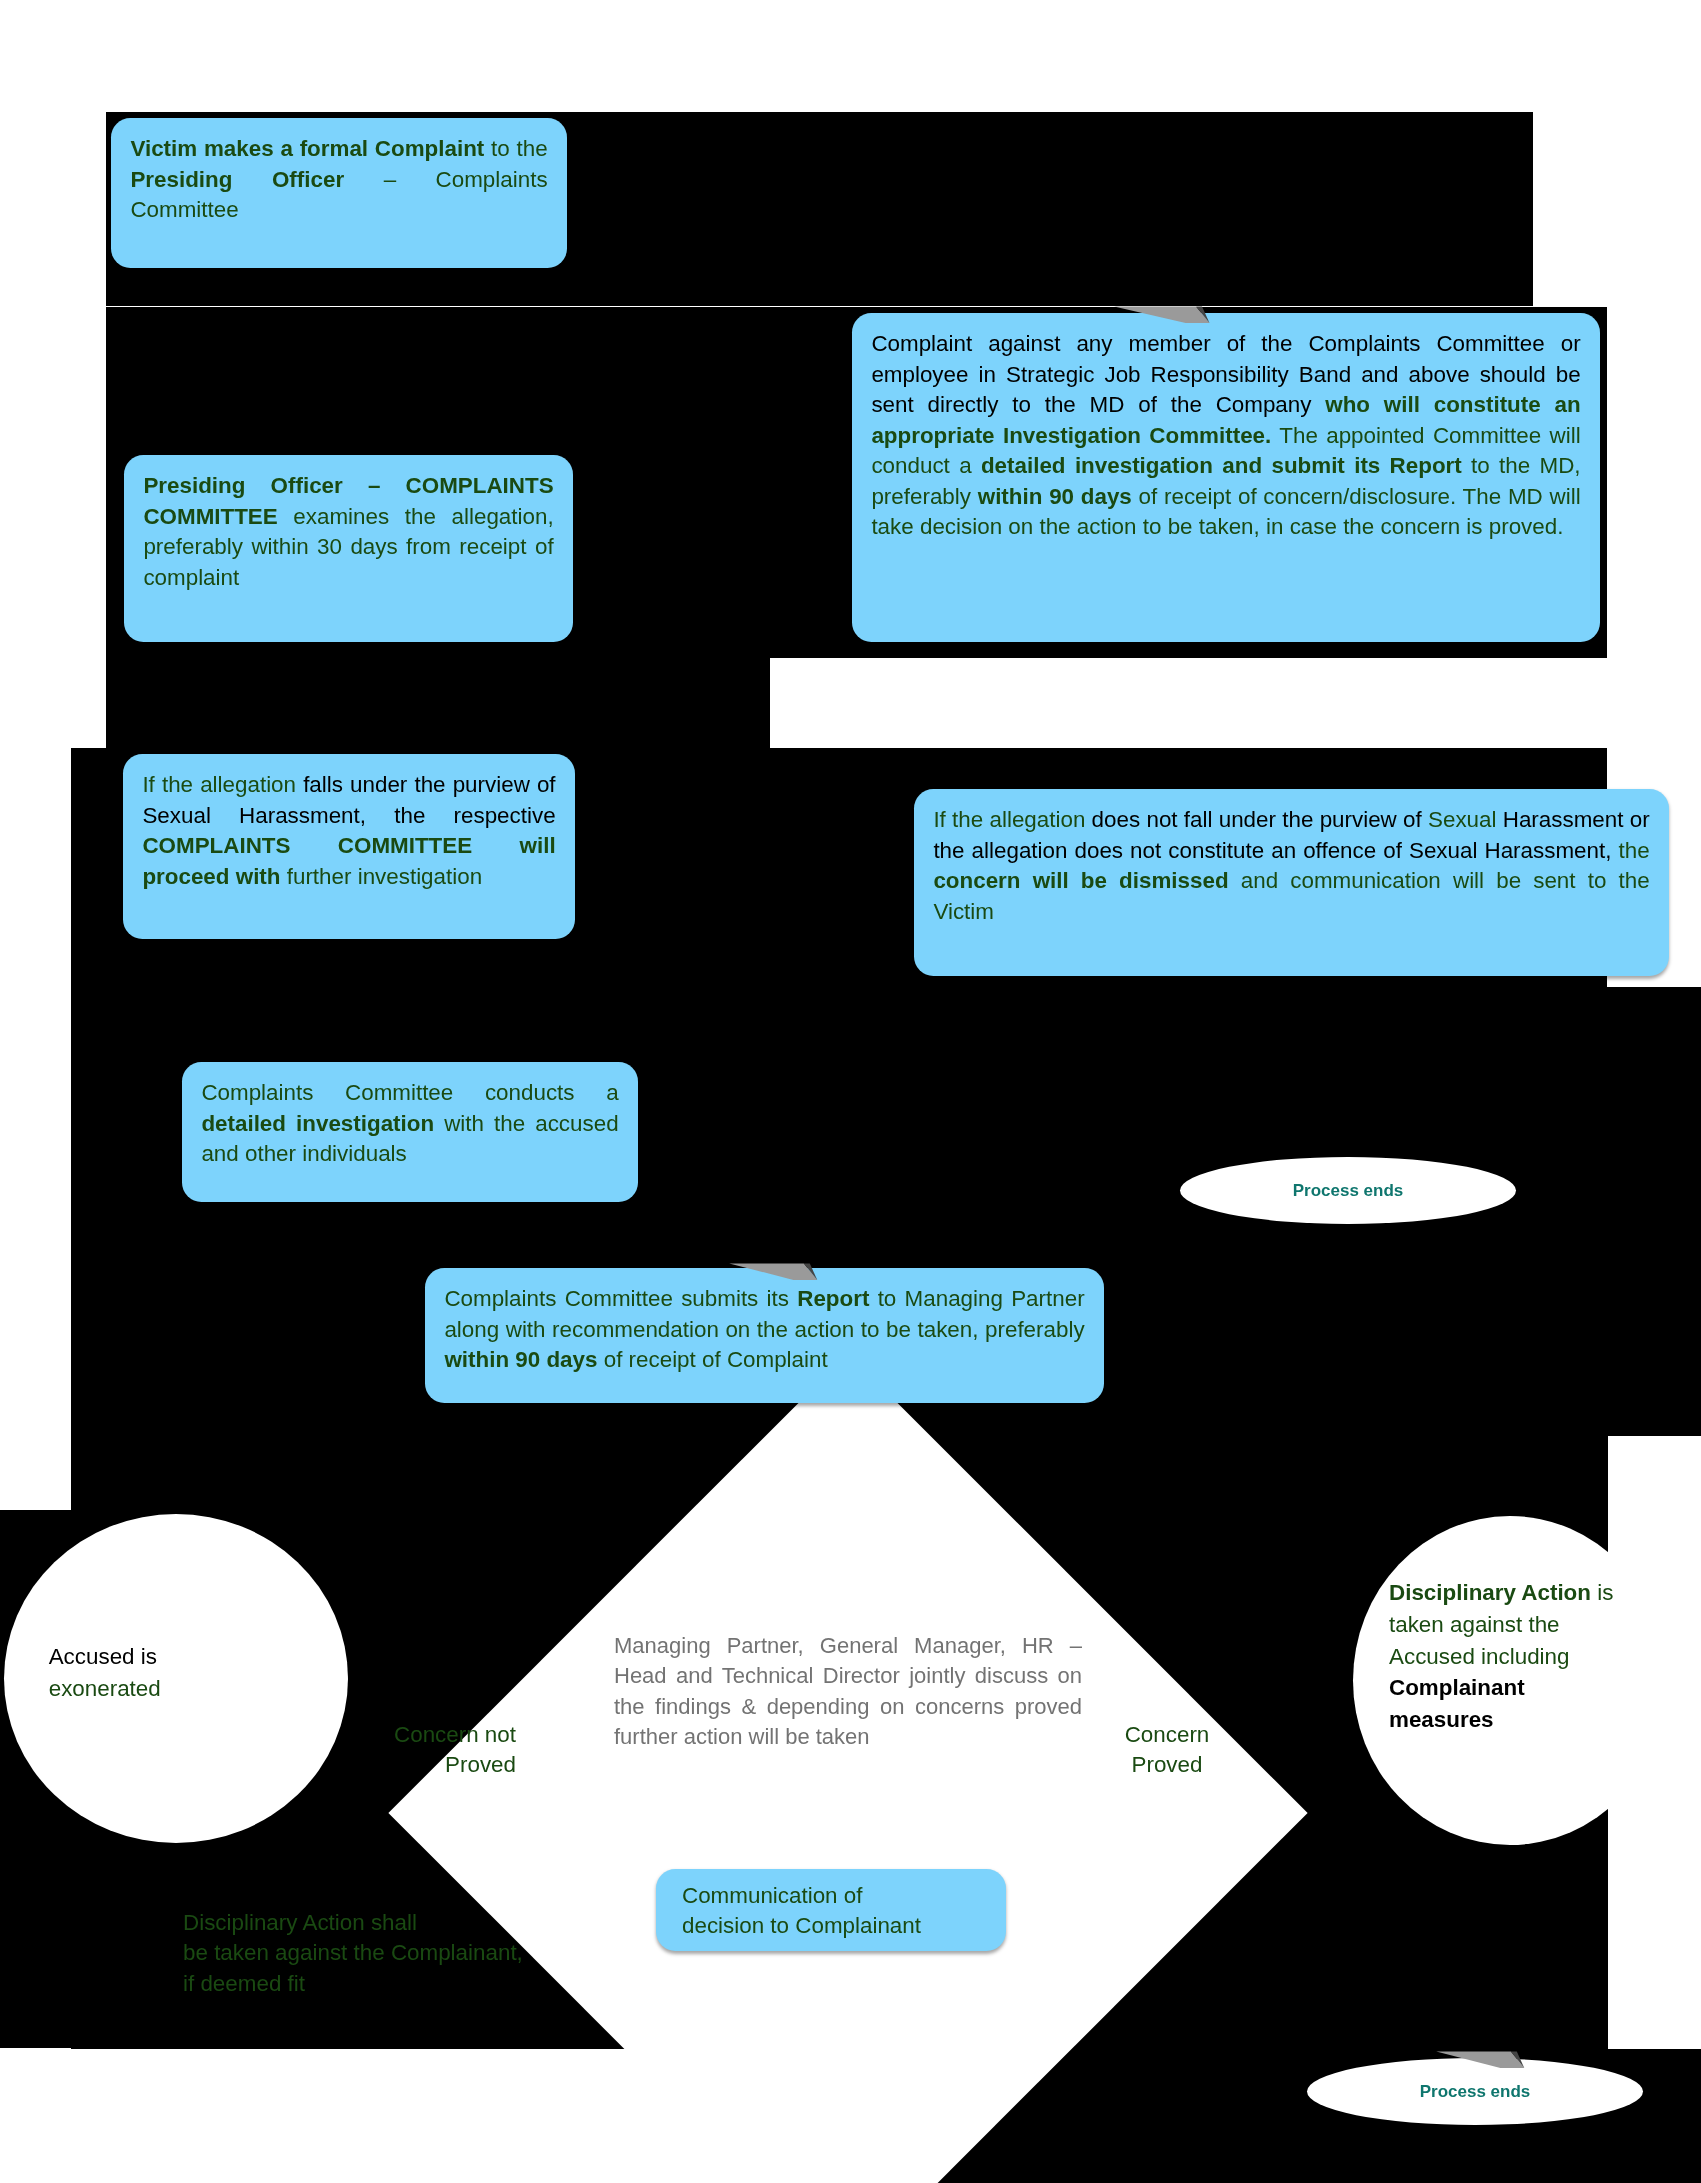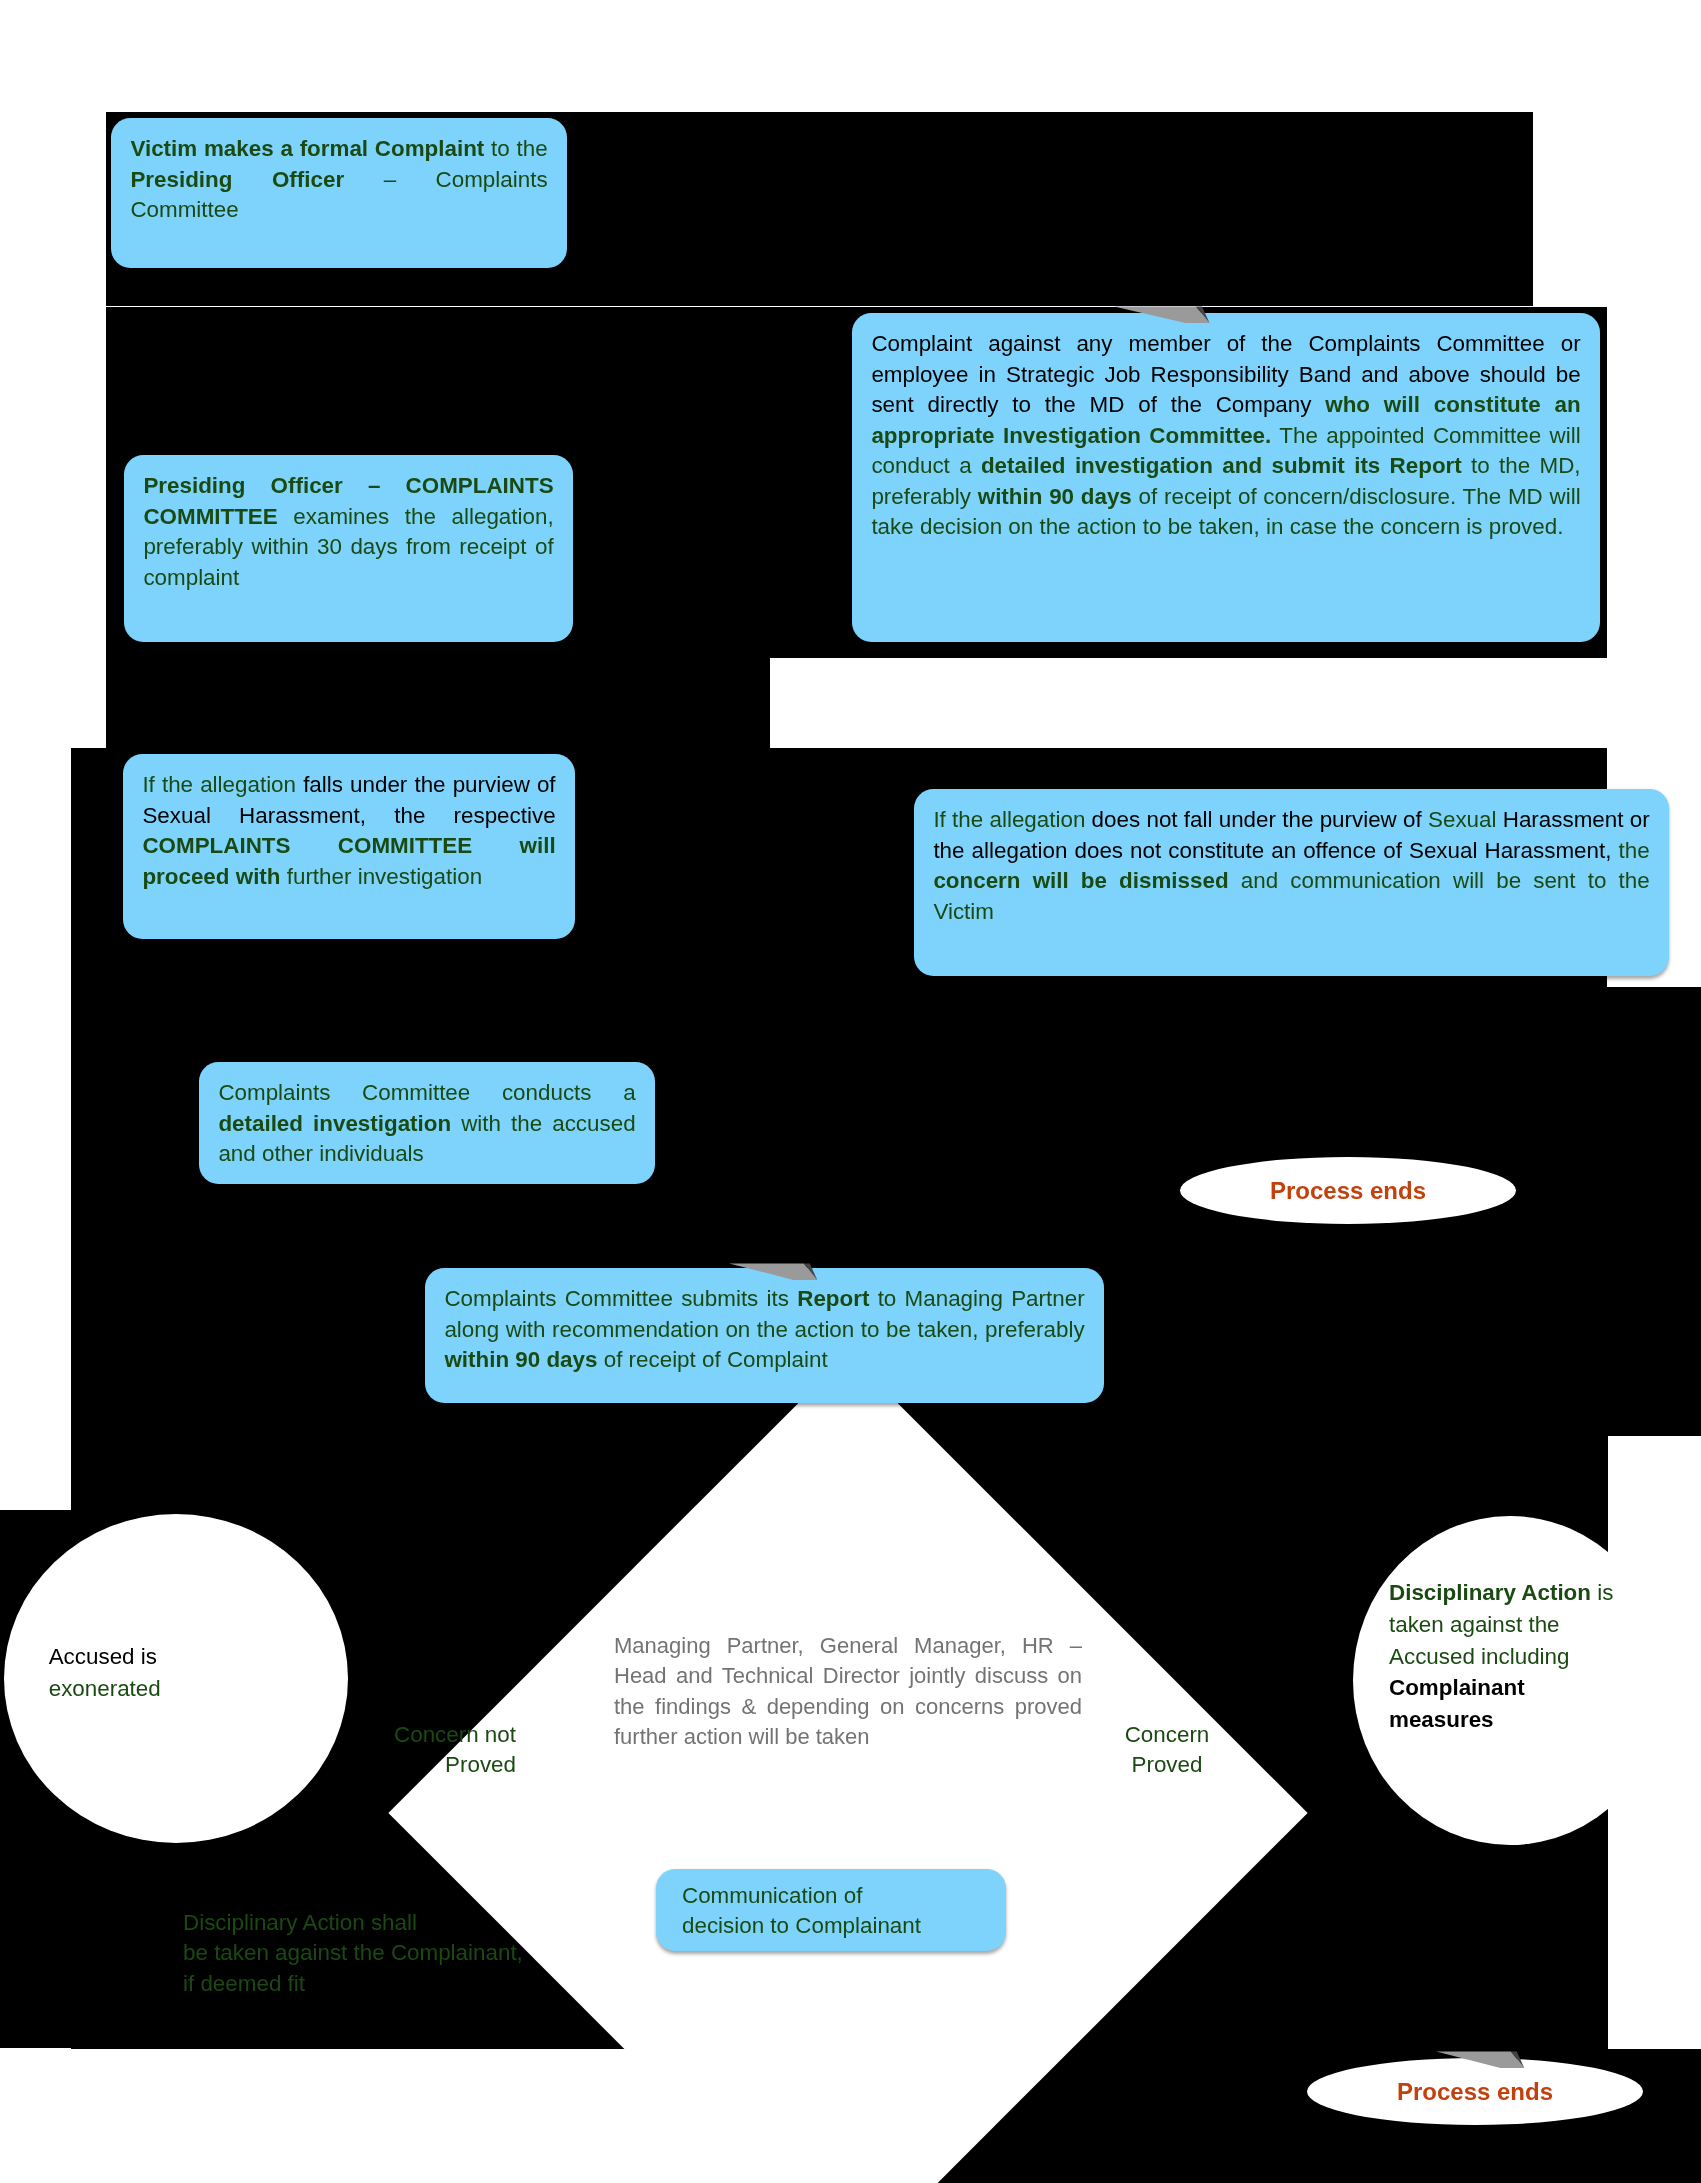--- a/index.html
+++ b/index.html
@@ -20,21 +20,21 @@
   }
   .box p{margin:0;}
   .g{color:#1a4a12;}
   .k{color:#000000;}
   .b{font-weight:bold;}
 
   
   .ellipse{
     position:absolute;background:#ffffff;border-radius:50%;
     display:flex;align-items:center;justify-content:center;
-    color:#c2410c;font-weight:bold;font-size:24px;z-index:6;
+    color:#0f766e;font-weight:bold;font-size:17px;z-index:6;
     box-shadow:0 2.2px 3.7px rgba(0,0,0,.35);
   }
   
   .circle{
     position:absolute;background:#ffffff;border-radius:50%;
     z-index:6;
   }
   .circle .ctext{
     position:absolute;left:0;right:0;
     font-size:22.4px;line-height:1.42;color:#1a4a12;
@@ -100,21 +100,21 @@
   </div>
 
   <div class="box" style="left:914px;top:789px;width:755px;height:187px;">
     <p><span class="g">If the allegation</span><span class="k"> does not fall under the purview of </span><span class="g">Sexual</span><span class="k"> Harassment or the allegation does not constitute an offence of Sexual Harassment, </span><span class="g">the </span><span class="g b">concern will be dismissed</span><span class="g"> and communication will be sent to the Victim</span></p>
   </div>
 
   <div class="box" style="left:123px;top:754px;width:452px;height:185px;">
     <p><span class="g">If the allegation</span><span class="k"> falls under the purview of Sexual Harassment, the respective </span><span class="g b">COMPLAINTS COMMITTEE will proceed with</span><span class="g"> further investigation</span></p>
   </div>
 
-  <div class="box" style="left:199px;top:1062px;width:456px;height:122px;">
+  <div class="box" style="left:182px;top:1062px;width:456px;height:140px;">
     <p><span class="g">Complaints Committee conducts a </span><span class="g b">detailed investigation</span><span class="g"> with the accused and other individuals</span></p>
   </div>
 
   <div class="fold" style="left:729px;top:1262px;width:90px;height:19.4px;">
     <svg width="90" height="19.4" viewBox="0 0 120 26">
         <polygon points="0,2 100,2 118,24 86,24" fill="#9a9a9a"></polygon>
         <polygon points="100,2 118,24 108,2" fill="#444"></polygon>
       </svg>
   </div>
   <div class="box" style="left:425px;top:1268px;width:679px;height:135px;">

